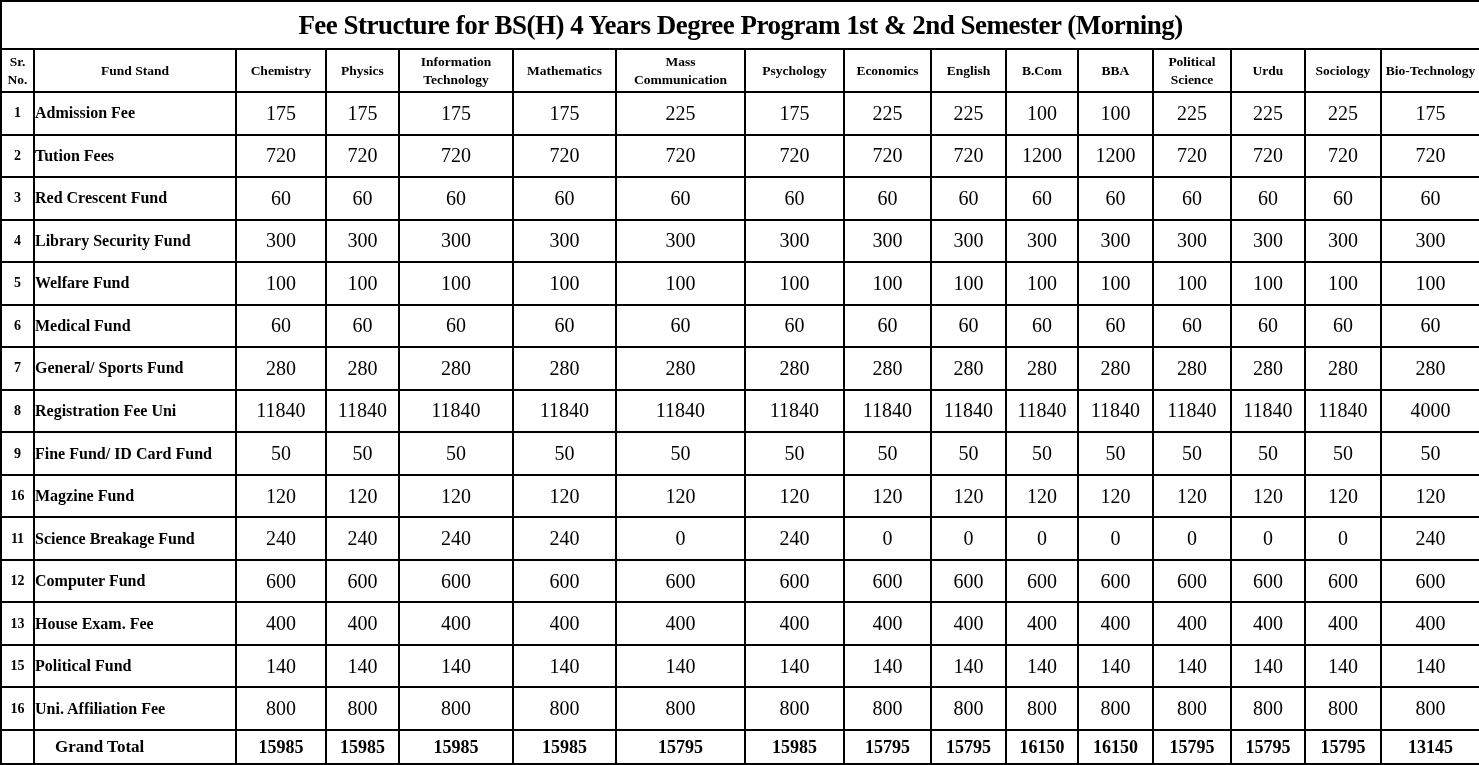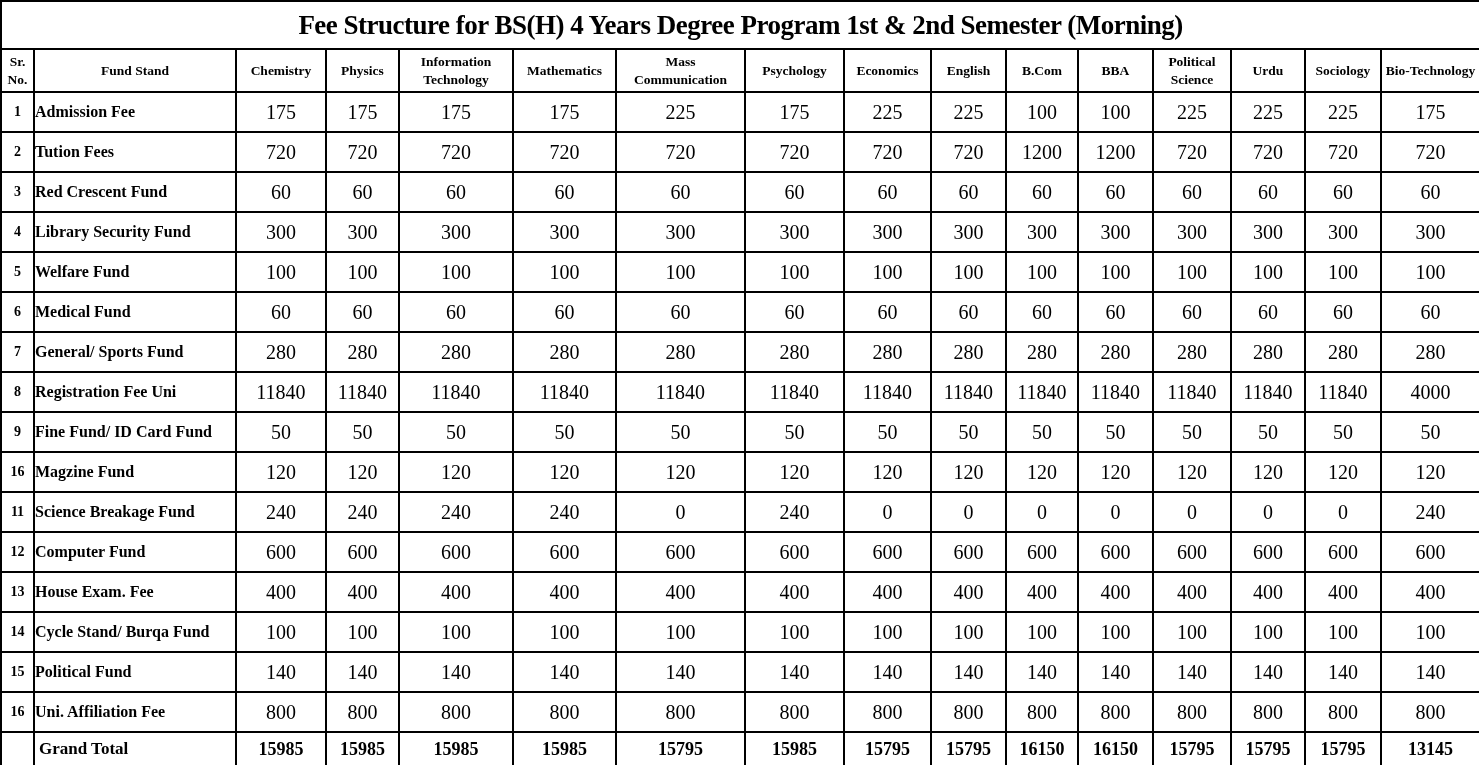--- a/index.html
+++ b/index.html
@@ -50,21 +50,21 @@
   }
   .val-cell {
     font-size: 20px;
     font-weight: normal;
   }
   .total-row td { height: 34px; }
   .total-label-cell {
     font-size: 17px;
     font-weight: bold;
     text-align: left;
-    padding-left: 4px;
+    padding-left: 20px;
   }
   .total-val-cell {
     font-size: 18px;
     font-weight: bold;
   }
 </style>
 </head>
 <body>
 
 <table>
@@ -340,38 +340,20 @@
         <td class="val-cell">400</td>
         <td class="val-cell">400</td>
         <td class="val-cell">400</td>
         <td class="val-cell">400</td>
         <td class="val-cell">400</td>
         <td class="val-cell">400</td>
         <td class="val-cell">400</td>
         <td class="val-cell">400</td>
       </tr>
       <tr>
-        <td class="sr-cell">14</td>
-        <td class="fund-cell">Cycle Stand/ Burqa Fund</td>
-        <td class="val-cell">100</td>
-        <td class="val-cell">100</td>
-        <td class="val-cell">100</td>
-        <td class="val-cell">100</td>
-        <td class="val-cell">100</td>
-        <td class="val-cell">100</td>
-        <td class="val-cell">100</td>
-        <td class="val-cell">100</td>
-        <td class="val-cell">100</td>
-        <td class="val-cell">100</td>
-        <td class="val-cell">100</td>
-        <td class="val-cell">100</td>
-        <td class="val-cell">100</td>
-        <td class="val-cell">100</td>
-      </tr>
-      <tr>
         <td class="sr-cell">15</td>
         <td class="fund-cell">Political Fund</td>
         <td class="val-cell">140</td>
         <td class="val-cell">140</td>
         <td class="val-cell">140</td>
         <td class="val-cell">140</td>
         <td class="val-cell">140</td>
         <td class="val-cell">140</td>
         <td class="val-cell">140</td>
         <td class="val-cell">140</td>

